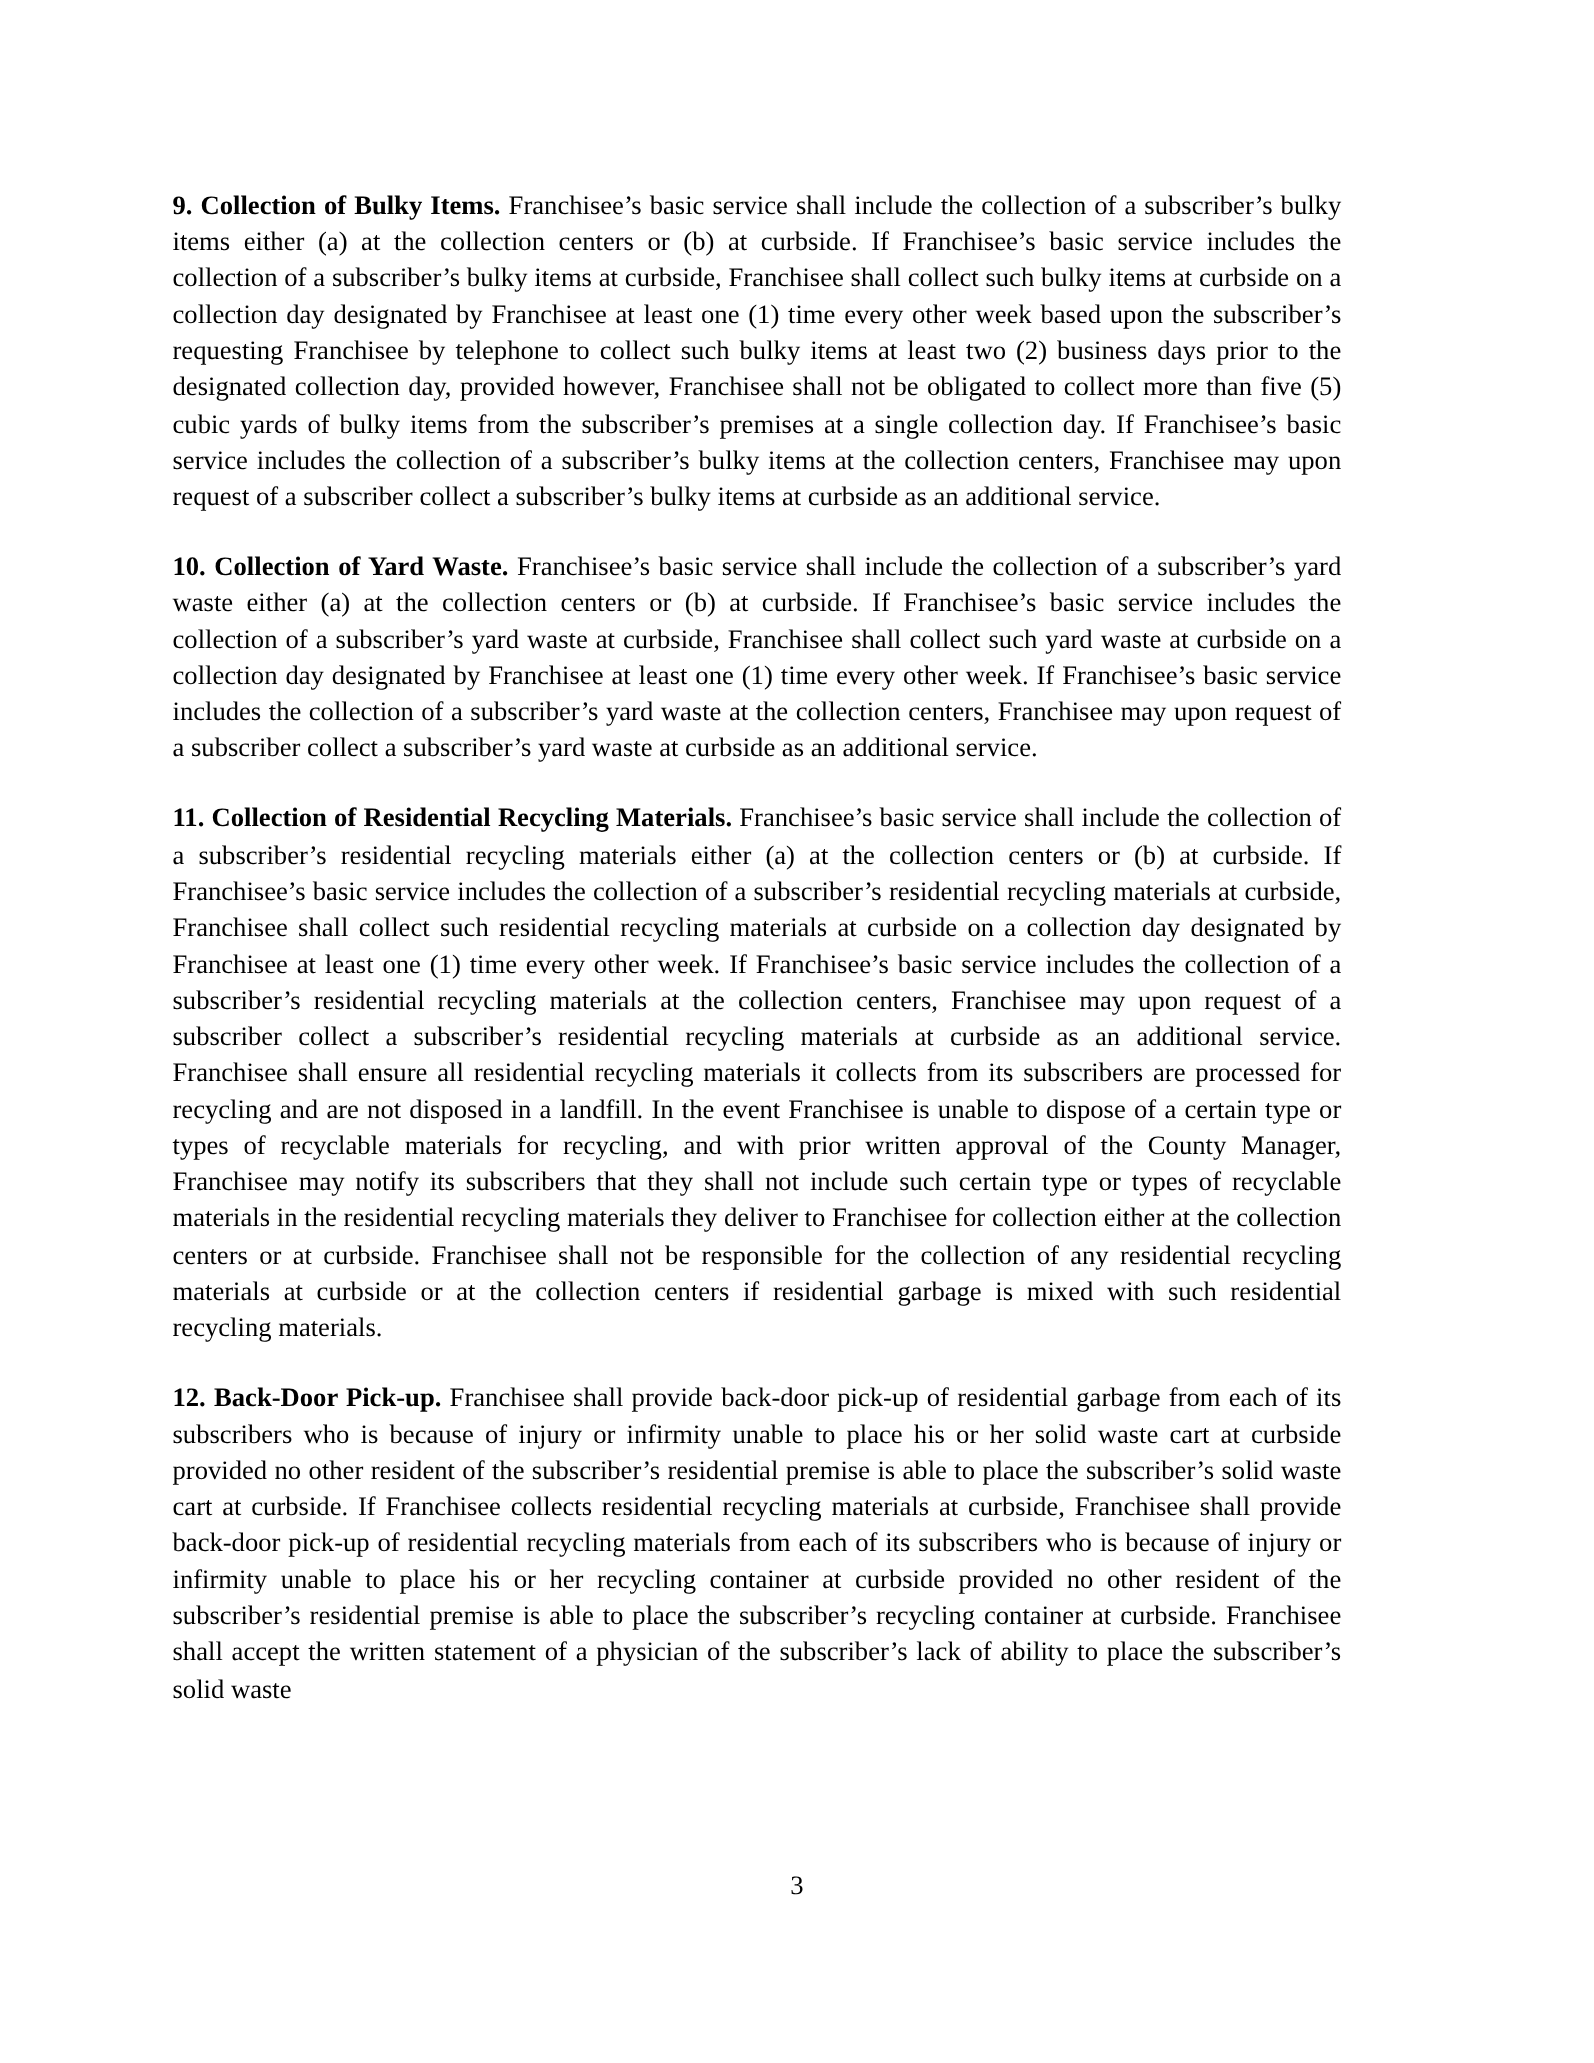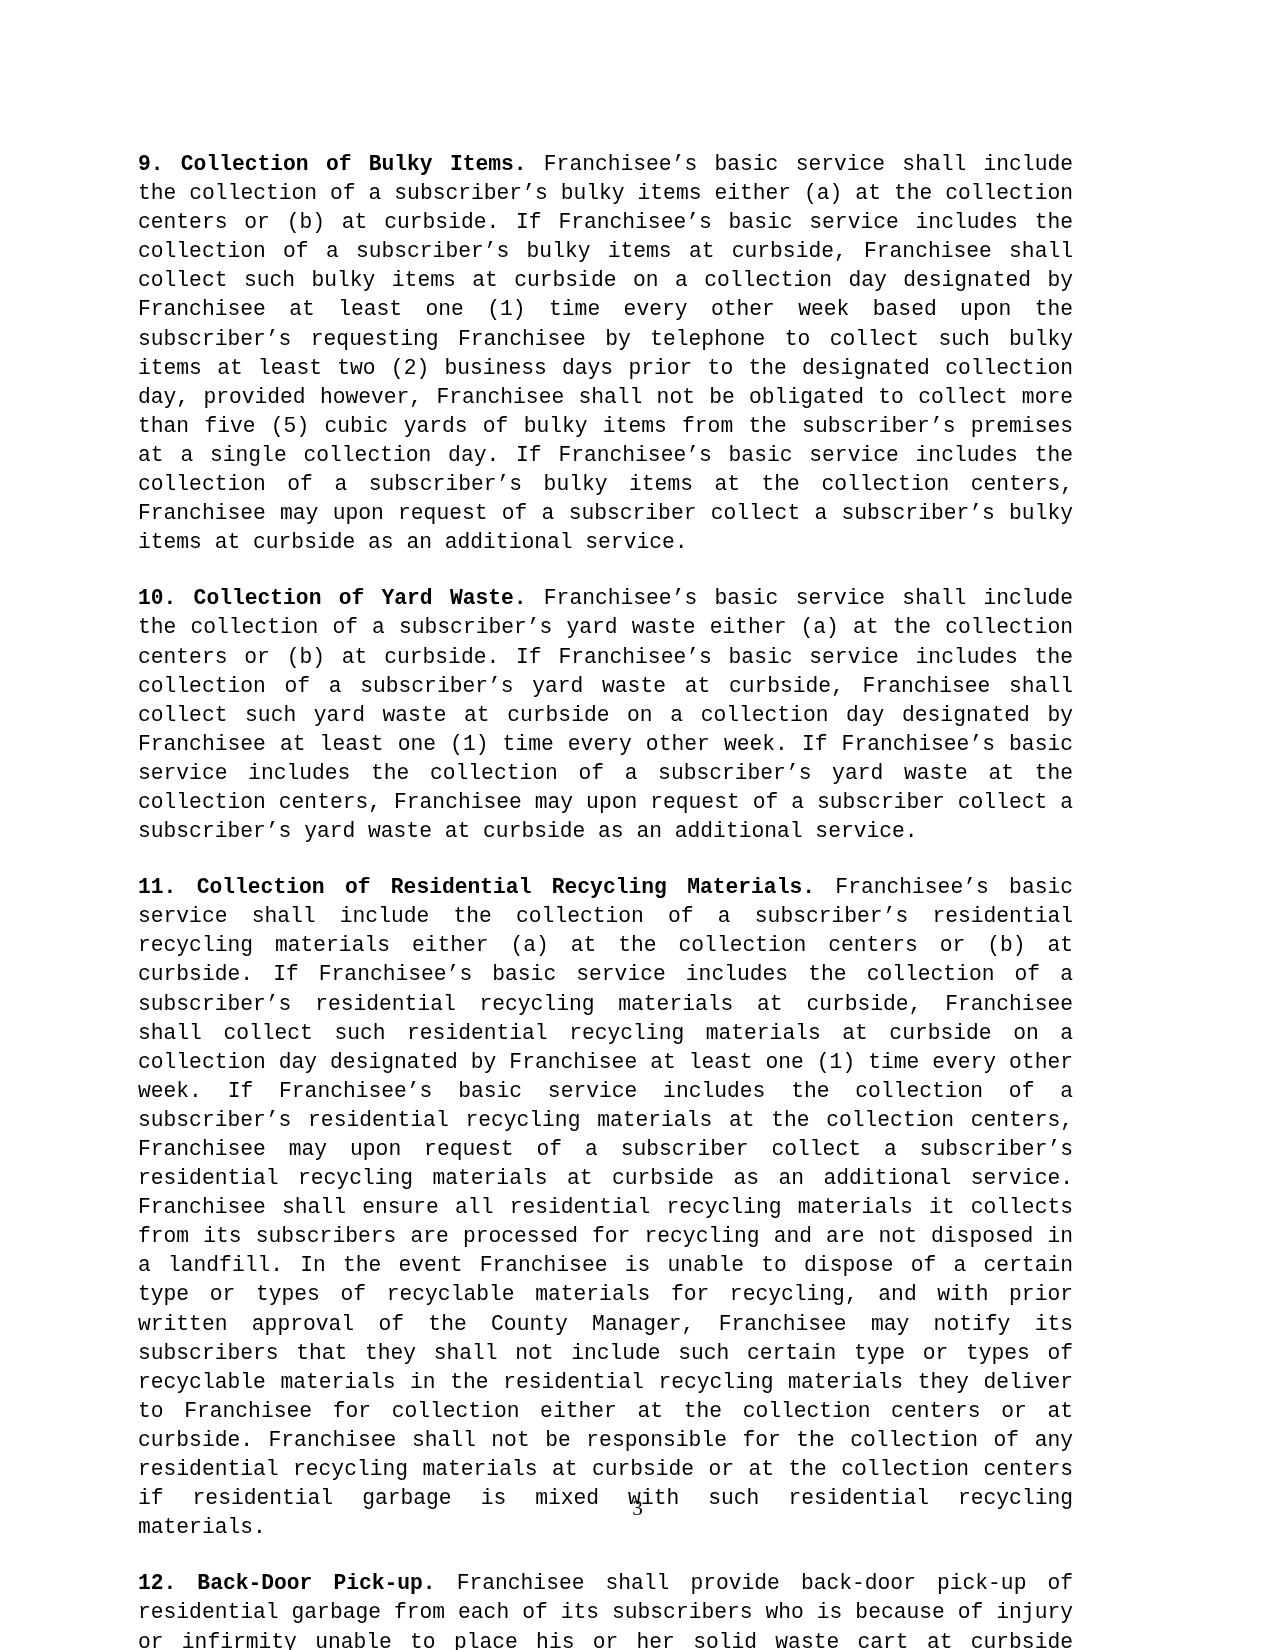--- a/index.html
+++ b/index.html
@@ -16,21 +16,21 @@
     overflow: hidden;
     box-sizing: border-box;
   }
   .content {
     position: absolute;
     left: 138px;
     top: 150px;
     width: 935px;
   }
   .para {
-    font-family: Liberation Mono, monospace;
+    font-family: Liberation Serif, serif;
     font-size: 21.3px;
     line-height: 29.1px;
     color: #000000;
     text-align: justify;
     text-justify: inter-word;
     margin: 0 0 27px 0;
     hyphens: none;
     -webkit-hyphens: none;
     word-spacing: 0px;
   }

